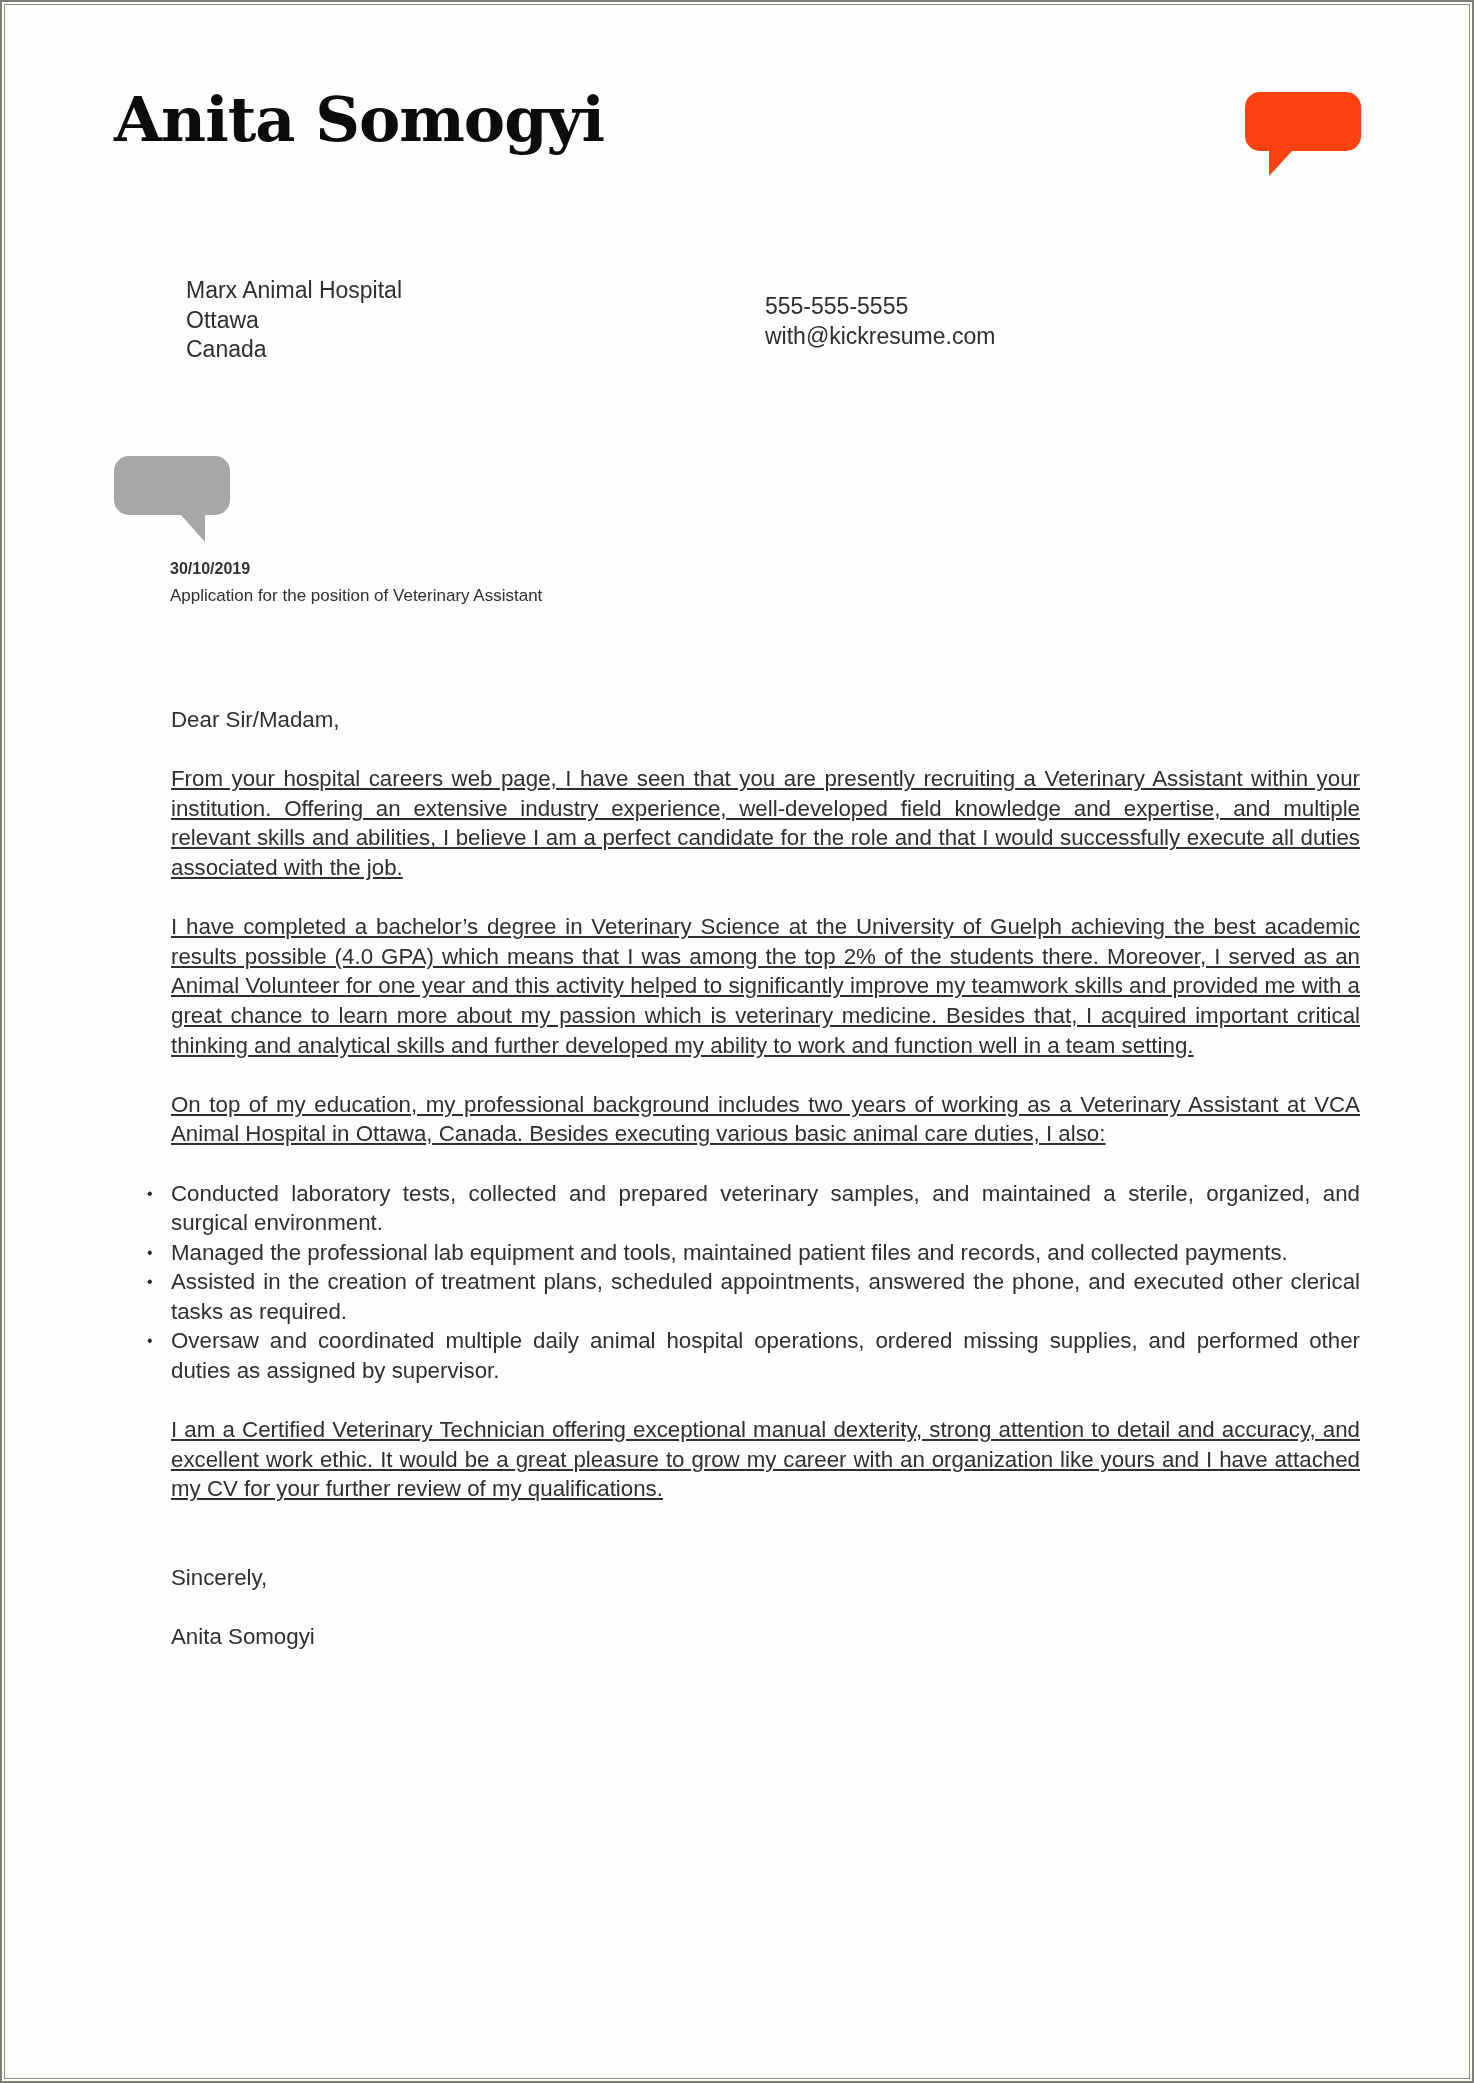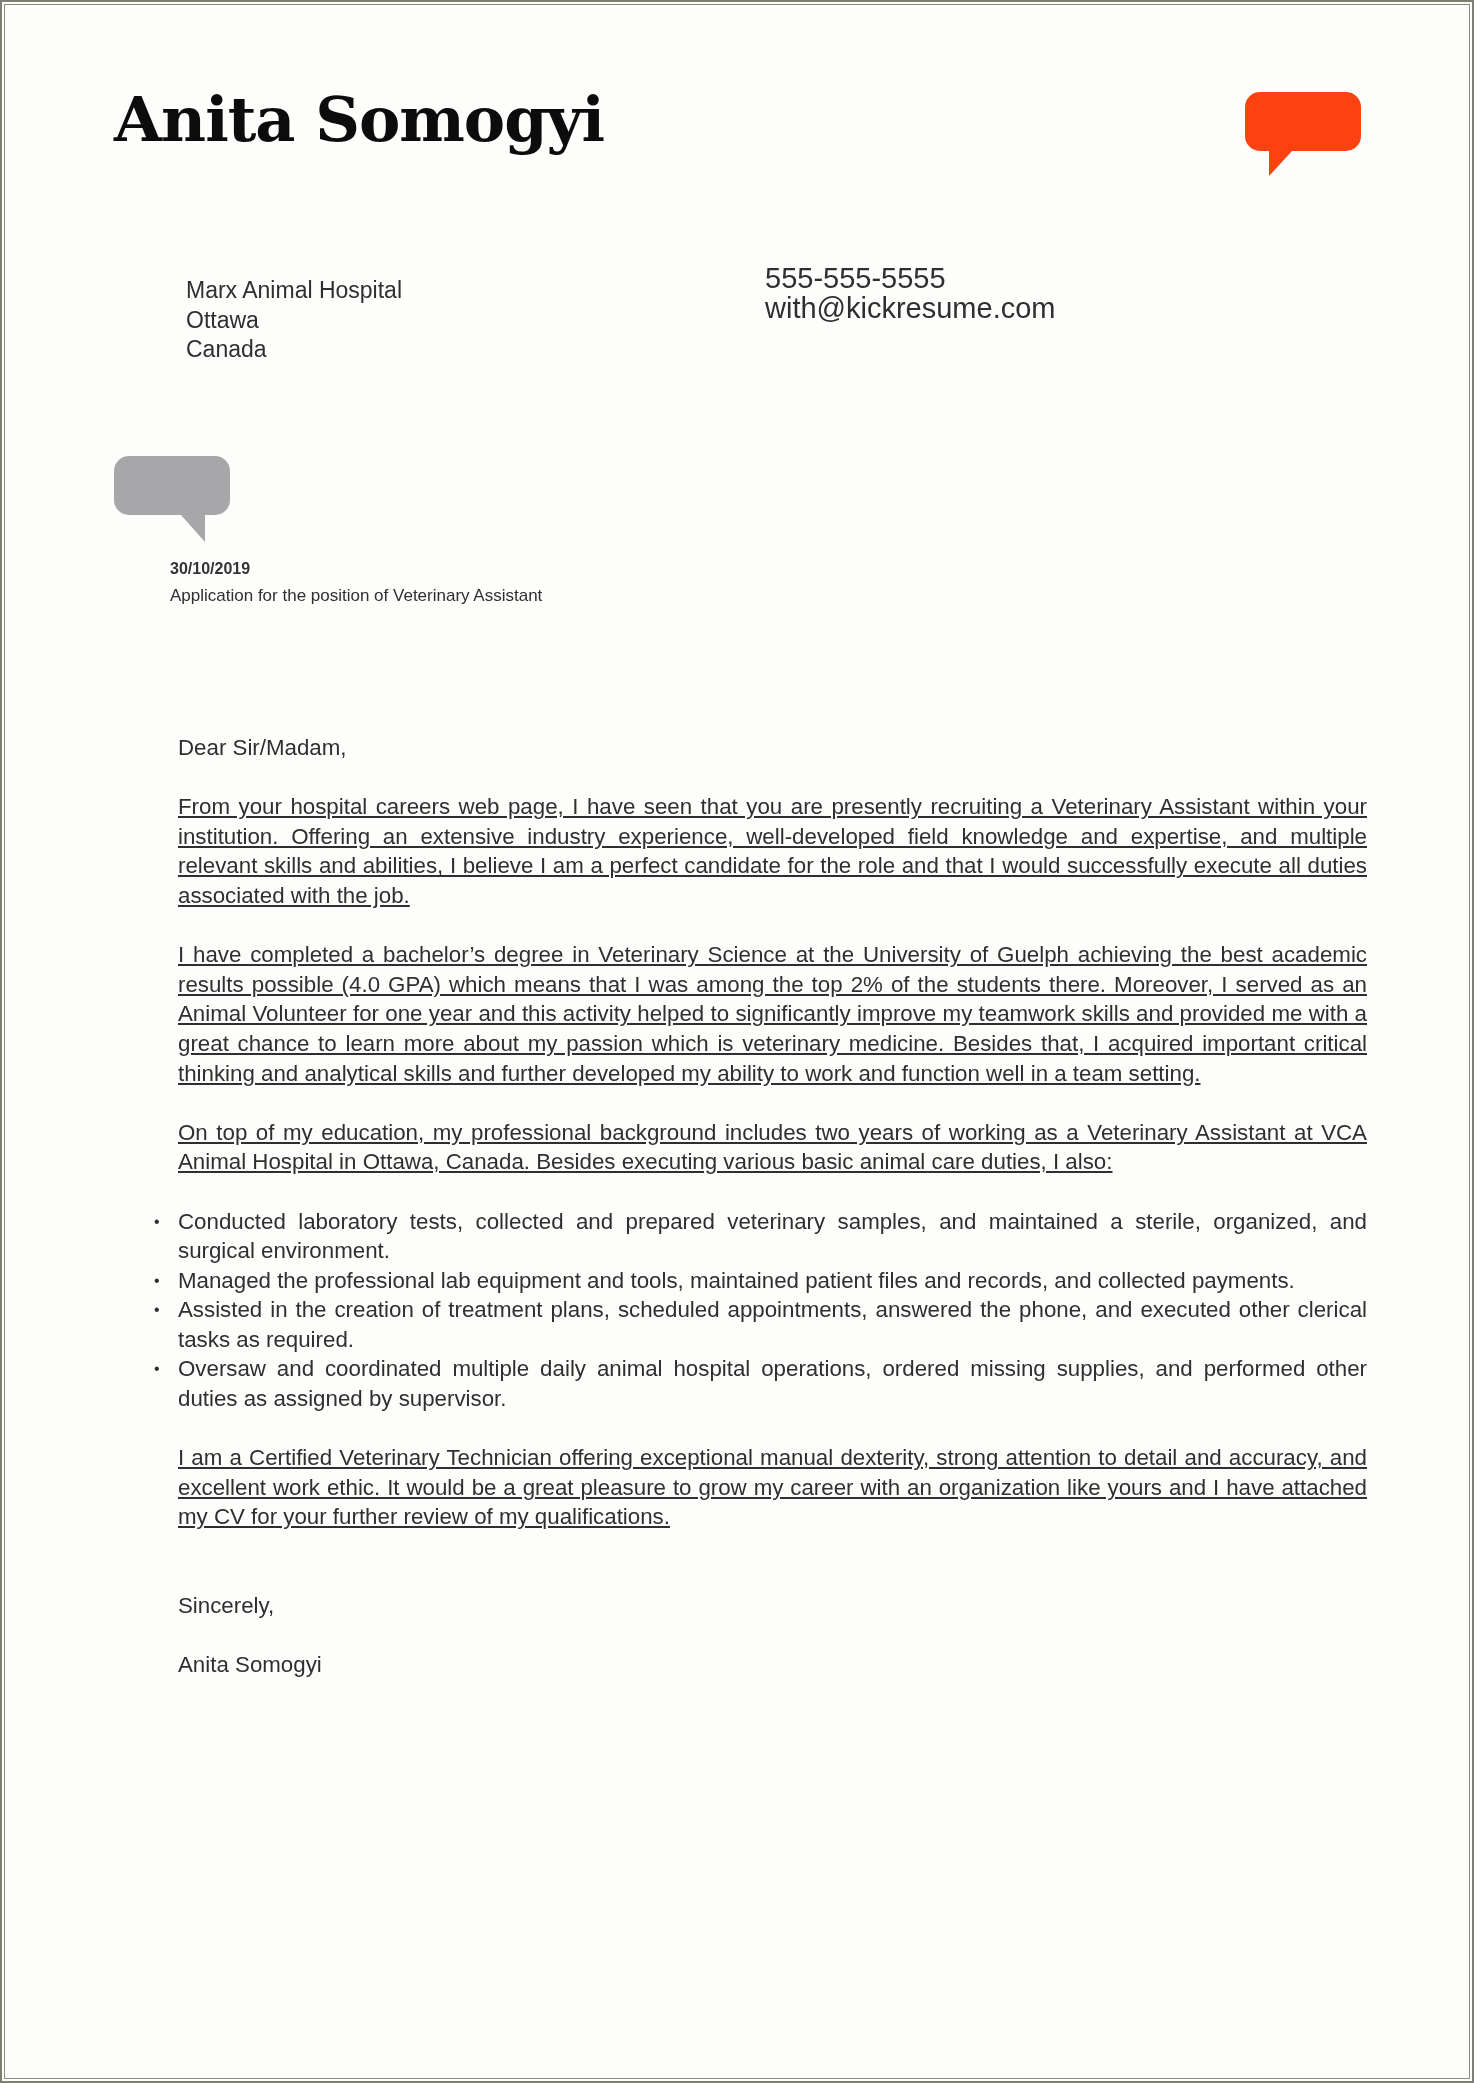--- a/index.html
+++ b/index.html
@@ -25,37 +25,37 @@
   }
   .bubble { position: absolute; }
   .bubble-orange { left: 1244px; top: 91px; width: 118px; height: 86px; }
   .bubble-gray { left: 113px; top: 455px; width: 118px; height: 88px; }
 
   .address {
     position: absolute; left: 186px; top: 276px;
     font-size: 23px; line-height: 29.6px;
   }
   .contact {
-    position: absolute; left: 765px; top: 264px;
-    font-size: 29px; line-height: 29.6px;
+    position: absolute; left: 765px; top: 292px;
+    font-size: 23px; line-height: 29.6px;
   }
   .line { display: block; white-space: nowrap; }
 
   .date {
     position: absolute; left: 170px; top: 560px;
     font-size: 16px; font-weight: bold; color: #333;
   }
   .subject {
     position: absolute; left: 170px; top: 586px;
     font-size: 17px;
   }
 
   .body-text {
-    position: absolute; left: 178px; top: 705px; width: 1189px;
-    font-size: 22.3px; line-height: 29.6px; margin-top: 28px;
+    position: absolute; left: 171px; top: 705px; width: 1189px;
+    font-size: 22.3px; line-height: 29.6px;
   }
   .body-text p { margin: 0 0 29.6px 0; text-align: justify; }
   .body-text p.last-just { text-align: justify; text-align-last: left; text-decoration: underline; }
   .body-text ul { margin: 0 0 29.6px 0; padding: 0; list-style: none; }
   .body-text li { position: relative; text-align: justify; }
   .body-text li .bullet {
     position: absolute; left: -24px; top: 0; font-size: 16px;
   }
   .greeting { margin-bottom: 29.6px !important; }
   .closing-gap { height: 29.6px; }

